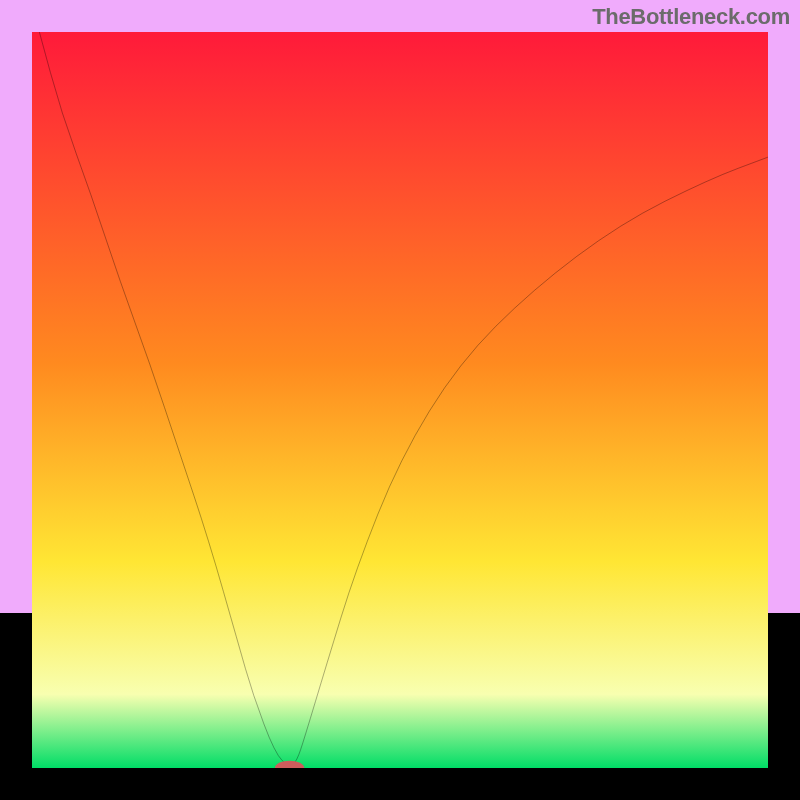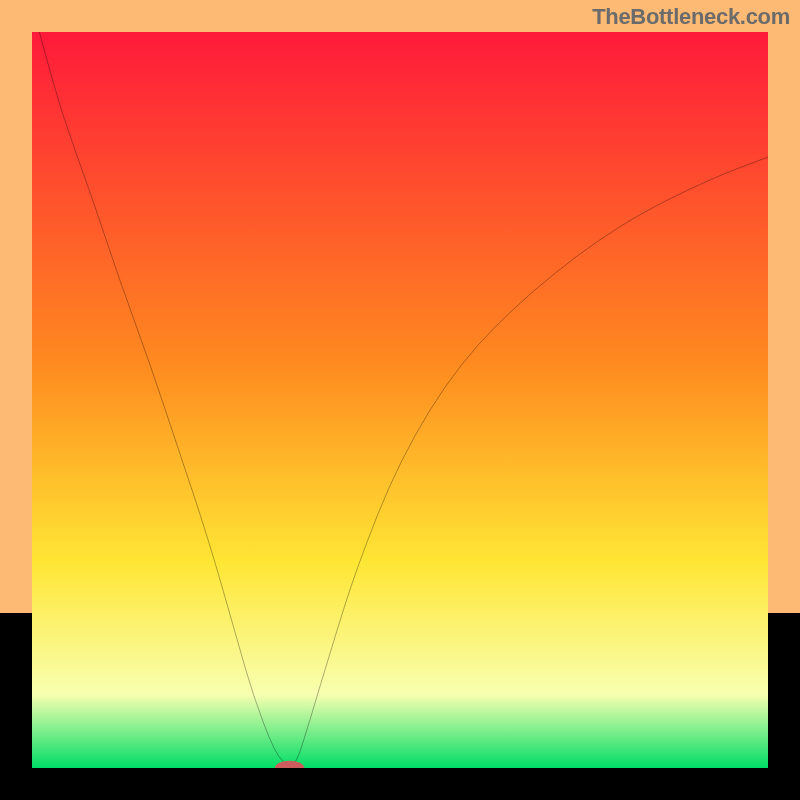--- a/index.html
+++ b/index.html
@@ -8,21 +8,21 @@
     width: 800px;
     height: 800px;
     overflow: hidden;
     background: #000000;
     font-family: Arial, Helvetica, sans-serif;
   }
   .outer {
     position: relative;
     width: 800px;
     height: 613px;
-    background: #fdba74;
+    background: #f0abfc;
   }
   .attribution {
     position: absolute;
     top: 4px;
     right: 10px;
     font-size: 22px;
     font-weight: bold;
     color: #6b6b6b;
     letter-spacing: -0.3px;
   }

